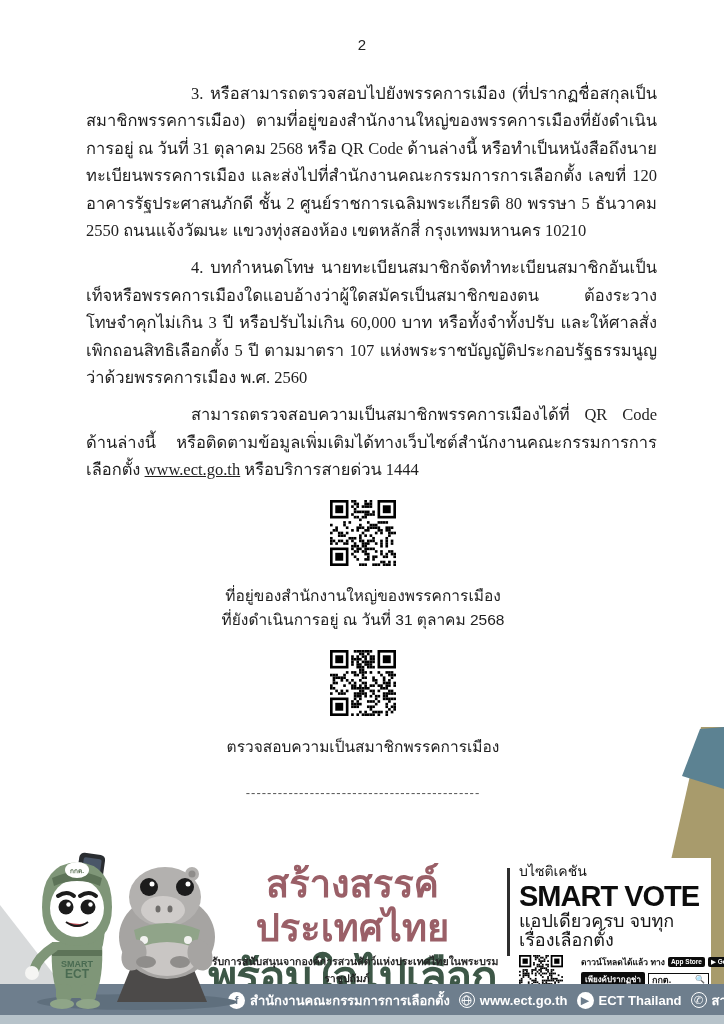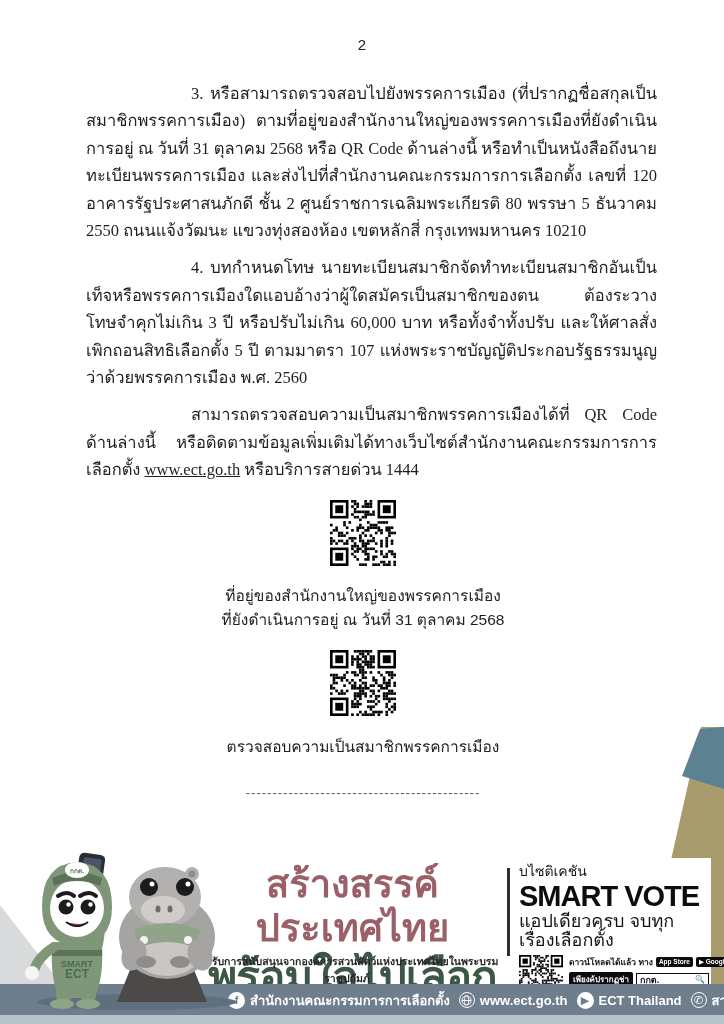--- a/index.html
+++ b/index.html
@@ -30,21 +30,21 @@
   .bottomstrip{position:absolute;left:0;top:1015px;width:724px;height:9px;background:#b7c3ca;}
   .banner-headline{position:absolute;left:200px;top:862px;width:305px;text-align:center;}
   .hl1{font-size:38px;font-weight:700;color:#9a5f67;line-height:44px;}
   .hl2{font-size:44px;font-weight:800;color:#3d5747;line-height:54px;letter-spacing:-1px;}
   .disclaimer{position:absolute;left:182px;top:953px;width:330px;font-size:10.5px;font-weight:700;color:#262626;text-align:center;}
   .vdivider{position:absolute;left:507px;top:868px;width:3px;height:88px;background:#2e2e2e;}
   .app-panel{position:absolute;left:517px;top:858px;width:190px;background:#ffffff;padding:4px 2px 6px 2px;}
   .app-label{font-size:14px;color:#141414;line-height:18px;}
   .app-name{font-size:29px;font-weight:900;color:#0d0d0d;letter-spacing:-1px;line-height:32px;}
   .app-tagline{font-size:18px;color:#141414;line-height:19px;margin-bottom:5px;}
-  .app-row{display:flex;gap:6px;align-items:flex-start;}
+  .app-row{display:flex;gap:18px;align-items:flex-start;}
   .app-qr{flex:0 0 auto;}
   .app-lines{flex:1;min-width:0;}
   .app-line{display:flex;align-items:center;gap:3px;margin-bottom:3px;}
   .tinytxt{font-size:8.5px;font-weight:700;color:#111;white-space:nowrap;}
   .badge{background:#0c0c0c;color:#fff;border-radius:2px;font-size:6.5px;font-weight:700;
          padding:1px 3px;line-height:8px;white-space:nowrap;}
   .search-label{background:#0c0c0c;color:#fff;border-radius:2px;font-size:8px;font-weight:700;padding:1px 4px;white-space:nowrap;}
   .search-box{flex:1;display:flex;align-items:center;justify-content:space-between;border:1.5px solid #0c0c0c;
               background:#fff;font-size:9px;font-weight:700;color:#111;padding:0 3px;height:12px;}
   .mag{font-size:8px;}

